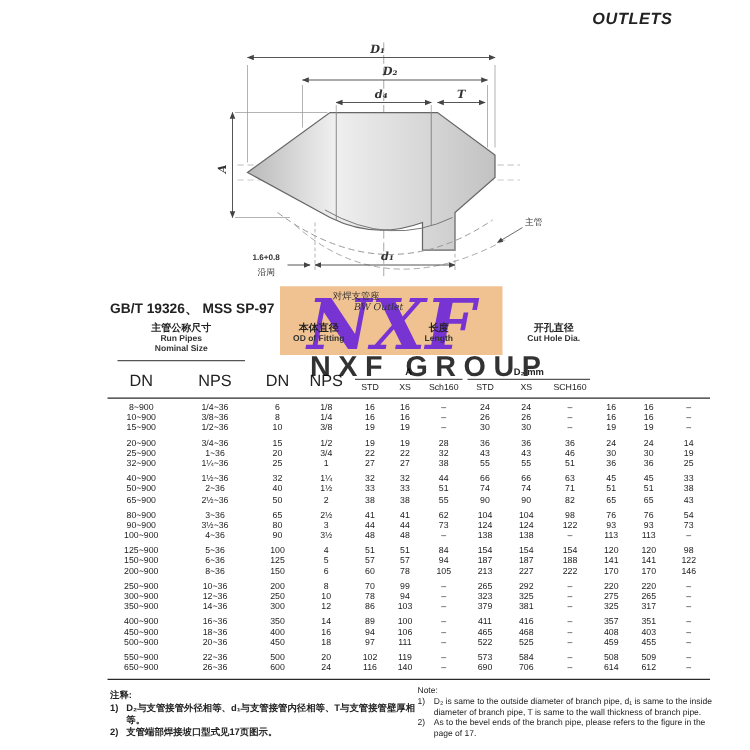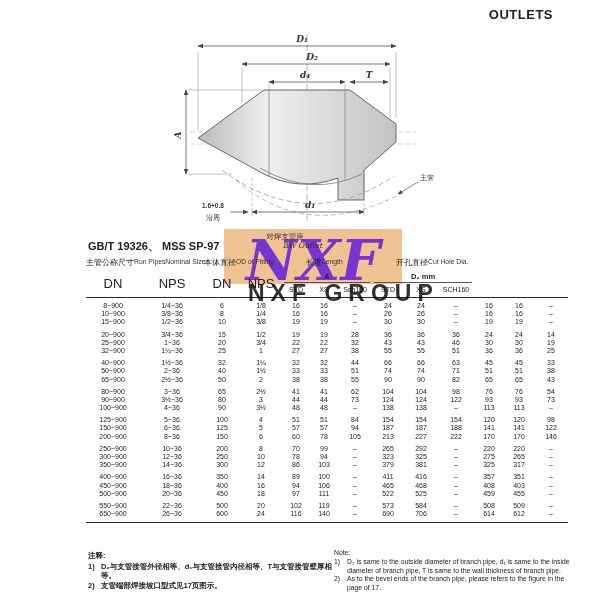--- a/index.html
+++ b/index.html
@@ -1,18 +1,18 @@
 <!DOCTYPE html>
 <html><head>
 <meta charset="utf-8">
 <style>
   html,body{margin:0;padding:0;}
   body{width:600px;height:600px;position:relative;background:#ffffff;overflow:hidden;
        font-family:"Liberation Sans",sans-serif;color:#222;}
-  .title{position:absolute;top:7px;right:47px;font-size:13px;font-weight:bold;letter-spacing:.5px;z-index:4;}
+  .title{position:absolute;top:7px;right:62px;font-size:13px;font-weight:bold;letter-spacing:.5px;z-index:4;font-style:italic;}
 
   
   .diagram{position:absolute;left:172px;top:28px;width:300px;height:200px;z-index:2;}
   .dimt{font-family:"DejaVu Serif",serif;font-style:italic;font-weight:bold;font-size:9px;fill:#333;}
   .smt{font-size:6.5px;font-weight:bold;fill:#333;font-family:"Liberation Sans",sans-serif;}
   .cnt{font-size:7px;fill:#333;font-family:"Liberation Sans",sans-serif;}
   .bw-caption{position:absolute;left:225px;top:233px;width:120px;text-align:center;z-index:3;
               font-size:7.5px;line-height:8.5px;color:#333;}
   .cap-en{font-style:italic;font-family:"DejaVu Serif",serif;padding-left:36px;}
 
@@ -23,21 +23,21 @@
            color:#6d28d9;opacity:.92;margin-top:6px;}
   .wm-name{position:absolute;left:248px;top:280px;font-size:23px;font-weight:bold;letter-spacing:6px;
            color:#000000;opacity:.8;z-index:3;}
 
   
   .std-heading{position:absolute;left:88px;top:239px;font-size:11px;font-weight:bold;z-index:2;}
 
   
   .tbl{position:absolute;left:86px;top:258px;width:482px;z-index:2;font-size:7px;color:#222;white-space:nowrap;}
   .hdr1{display:flex;text-align:center;}
-  .g{display:flex;flex-direction:row;justify-content:flex-start;}
+  .g{display:flex;flex-direction:column;justify-content:flex-start;font-weight:bold;}
   .g .cn{font-size:8px;line-height:10px;}
   .g .en{font-size:6.8px;line-height:8px;color:#333;}
   .grpline{border-bottom:1px solid #555;margin:3px 8px 0 8px;height:1px;}
   .w-g1{width:118px;} .w-g2{width:78px;} .w-g3{width:90px;} .w-g4{width:102px;} .w-g5{width:94px;}
   .hdr2{display:flex;margin-top:3px;}
   .idcell{height:24px;display:flex;align-items:center;justify-content:center;font-size:13px;text-align:center;}
   .dimwrap{display:flex;flex-direction:column;}
   .dimlab{height:11px;line-height:11px;text-align:center;border-bottom:1px solid #555;
           margin:0 2px;font-size:7.5px;font-weight:bold;}
   .subs{display:flex;height:12px;line-height:13px;}

